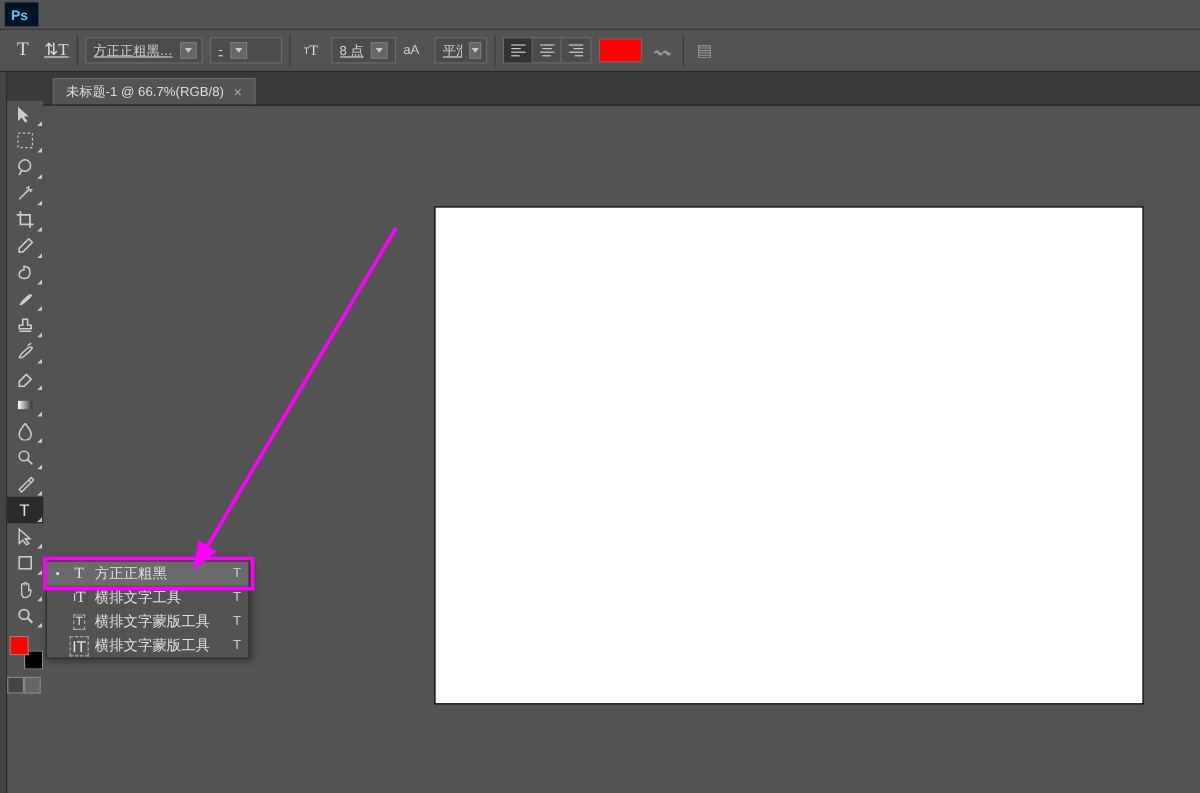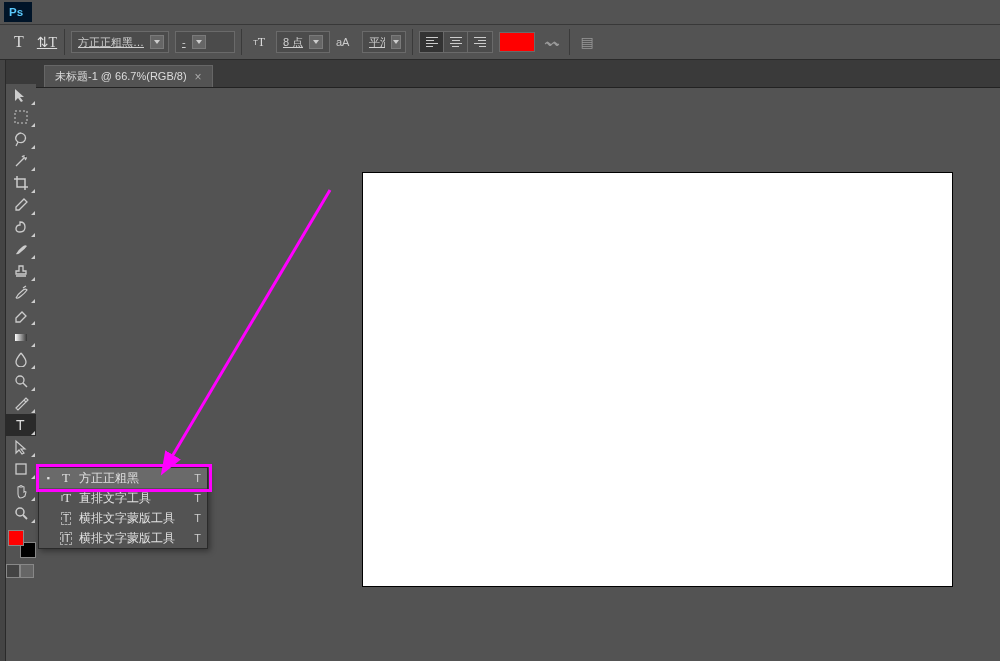--- a/index.html
+++ b/index.html
@@ -292,35 +292,35 @@
 <div class="flyout" id="flyout">
     <div class="fly-row sel">
       <span class="fly-dot">▪</span>
       <span class="fly-icn">T</span>
       <span class="fly-lbl">方正正粗黑</span>
       <span class="fly-key">T</span>
     </div>
     <div class="fly-row">
       <span class="fly-dot"></span>
       <span class="fly-icn"><span style="font-size:9px">I</span>T</span>
-      <span class="fly-lbl">直排文字工具</span>
+      <span class="fly-lbl">横排文字工具</span>
       <span class="fly-key">T</span>
     </div>
     <div class="fly-row">
       <span class="fly-dot"></span>
       <span class="fly-icn">
         <span style="border:1px dashed #aaa;padding:0 1px;font-size:10px">T</span>
       </span>
       <span class="fly-lbl">横排文字蒙版工具</span>
       <span class="fly-key">T</span>
     </div>
     <div class="fly-row">
       <span class="fly-dot"></span>
       <span class="fly-icn">
-        <span style="border:1px dashed #aaa;padding:0 1px;font-size:10px">IT</span>
+        <span style="border:1px dashed #aaa;padding:0 1px;font-size:13px">IT</span>
       </span>
       <span class="fly-lbl">横排文字蒙版工具</span>
       <span class="fly-key">T</span>
     </div>
   </div>
 <div class="highlight-box"></div>
 
 <svg class="arrow-svg" width="200" height="300">
   <defs>
       <marker id="ah" markerWidth="10" markerHeight="10" refX="2" refY="3" orient="auto">

